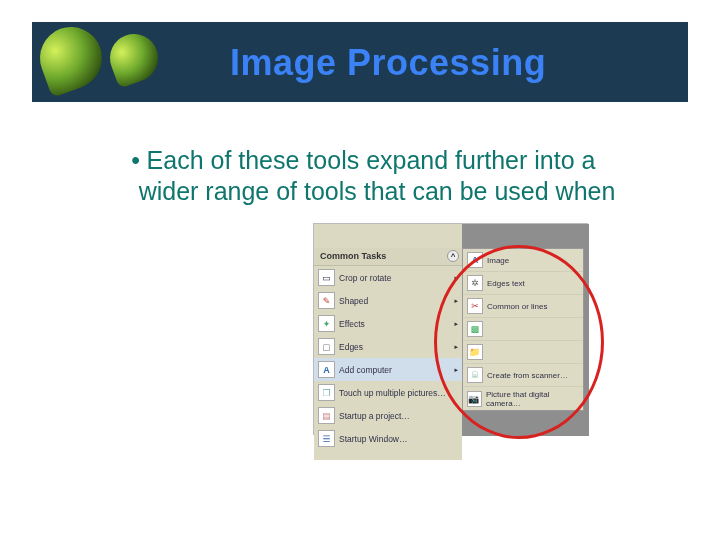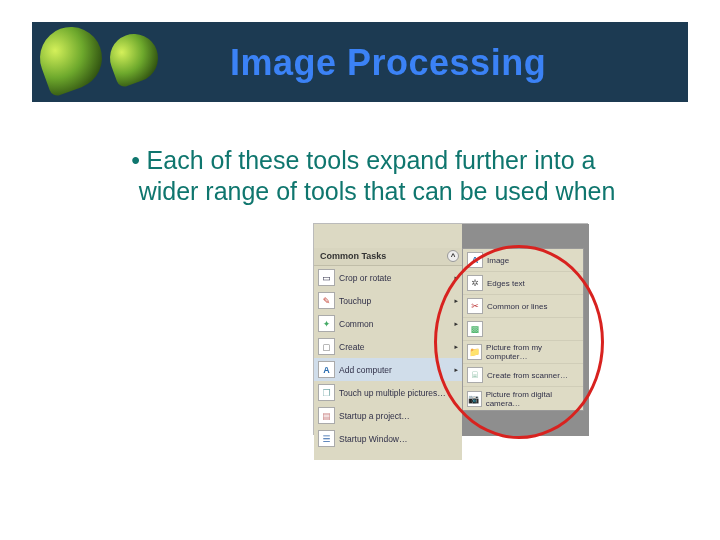--- a/index.html
+++ b/index.html
@@ -213,31 +213,31 @@
       <span class="collapse">˄</span>
     </div>
 
     <div class="task-row">
       <span class="ico c-crop">▭</span>
       <span>Crop or rotate</span>
       <span class="arrow">▸</span>
     </div>
     <div class="task-row">
       <span class="ico c-brush">✎</span>
-      <span>Touchup</span>
+      <span>Shaped</span>
       <span class="arrow">▸</span>
     </div>
     <div class="task-row">
       <span class="ico c-fx">✦</span>
-      <span>Common</span>
+      <span>Effects</span>
       <span class="arrow">▸</span>
     </div>
     <div class="task-row">
       <span class="ico c-edge">▢</span>
-      <span>Create</span>
+      <span>Edges</span>
       <span class="arrow">▸</span>
     </div>
     <div class="task-row selected">
       <span class="ico c-addA">A</span>
       <span>Add computer</span>
       <span class="arrow">▸</span>
     </div>
     <div class="task-row">
       <span class="ico c-multi">❐</span>
       <span>Touch up multiple pictures…</span>
@@ -265,26 +265,25 @@
     </div>
     <div class="fly-row">
       <span class="ico c-lines">✂</span>
       <span>Common or lines</span>
     </div>
     <div class="fly-row">
       <span class="ico c-gallery">▩</span>
     </div>
     <div class="fly-row">
       <span class="ico c-comp">📁</span>
-      <span>Picture from my computer…</span>
     </div>
     <div class="fly-row">
       <span class="ico c-scan">⌸</span>
       <span>Create from scanner…</span>
     </div>
     <div class="fly-row">
       <span class="ico c-cam">📷</span>
-      <span>Picture from digital camera…</span>
+      <span>Picture that digital camera…</span>
     </div>
   </div>
 </div>
 
 <div class="red-circle"></div>
 
 </body></html>

